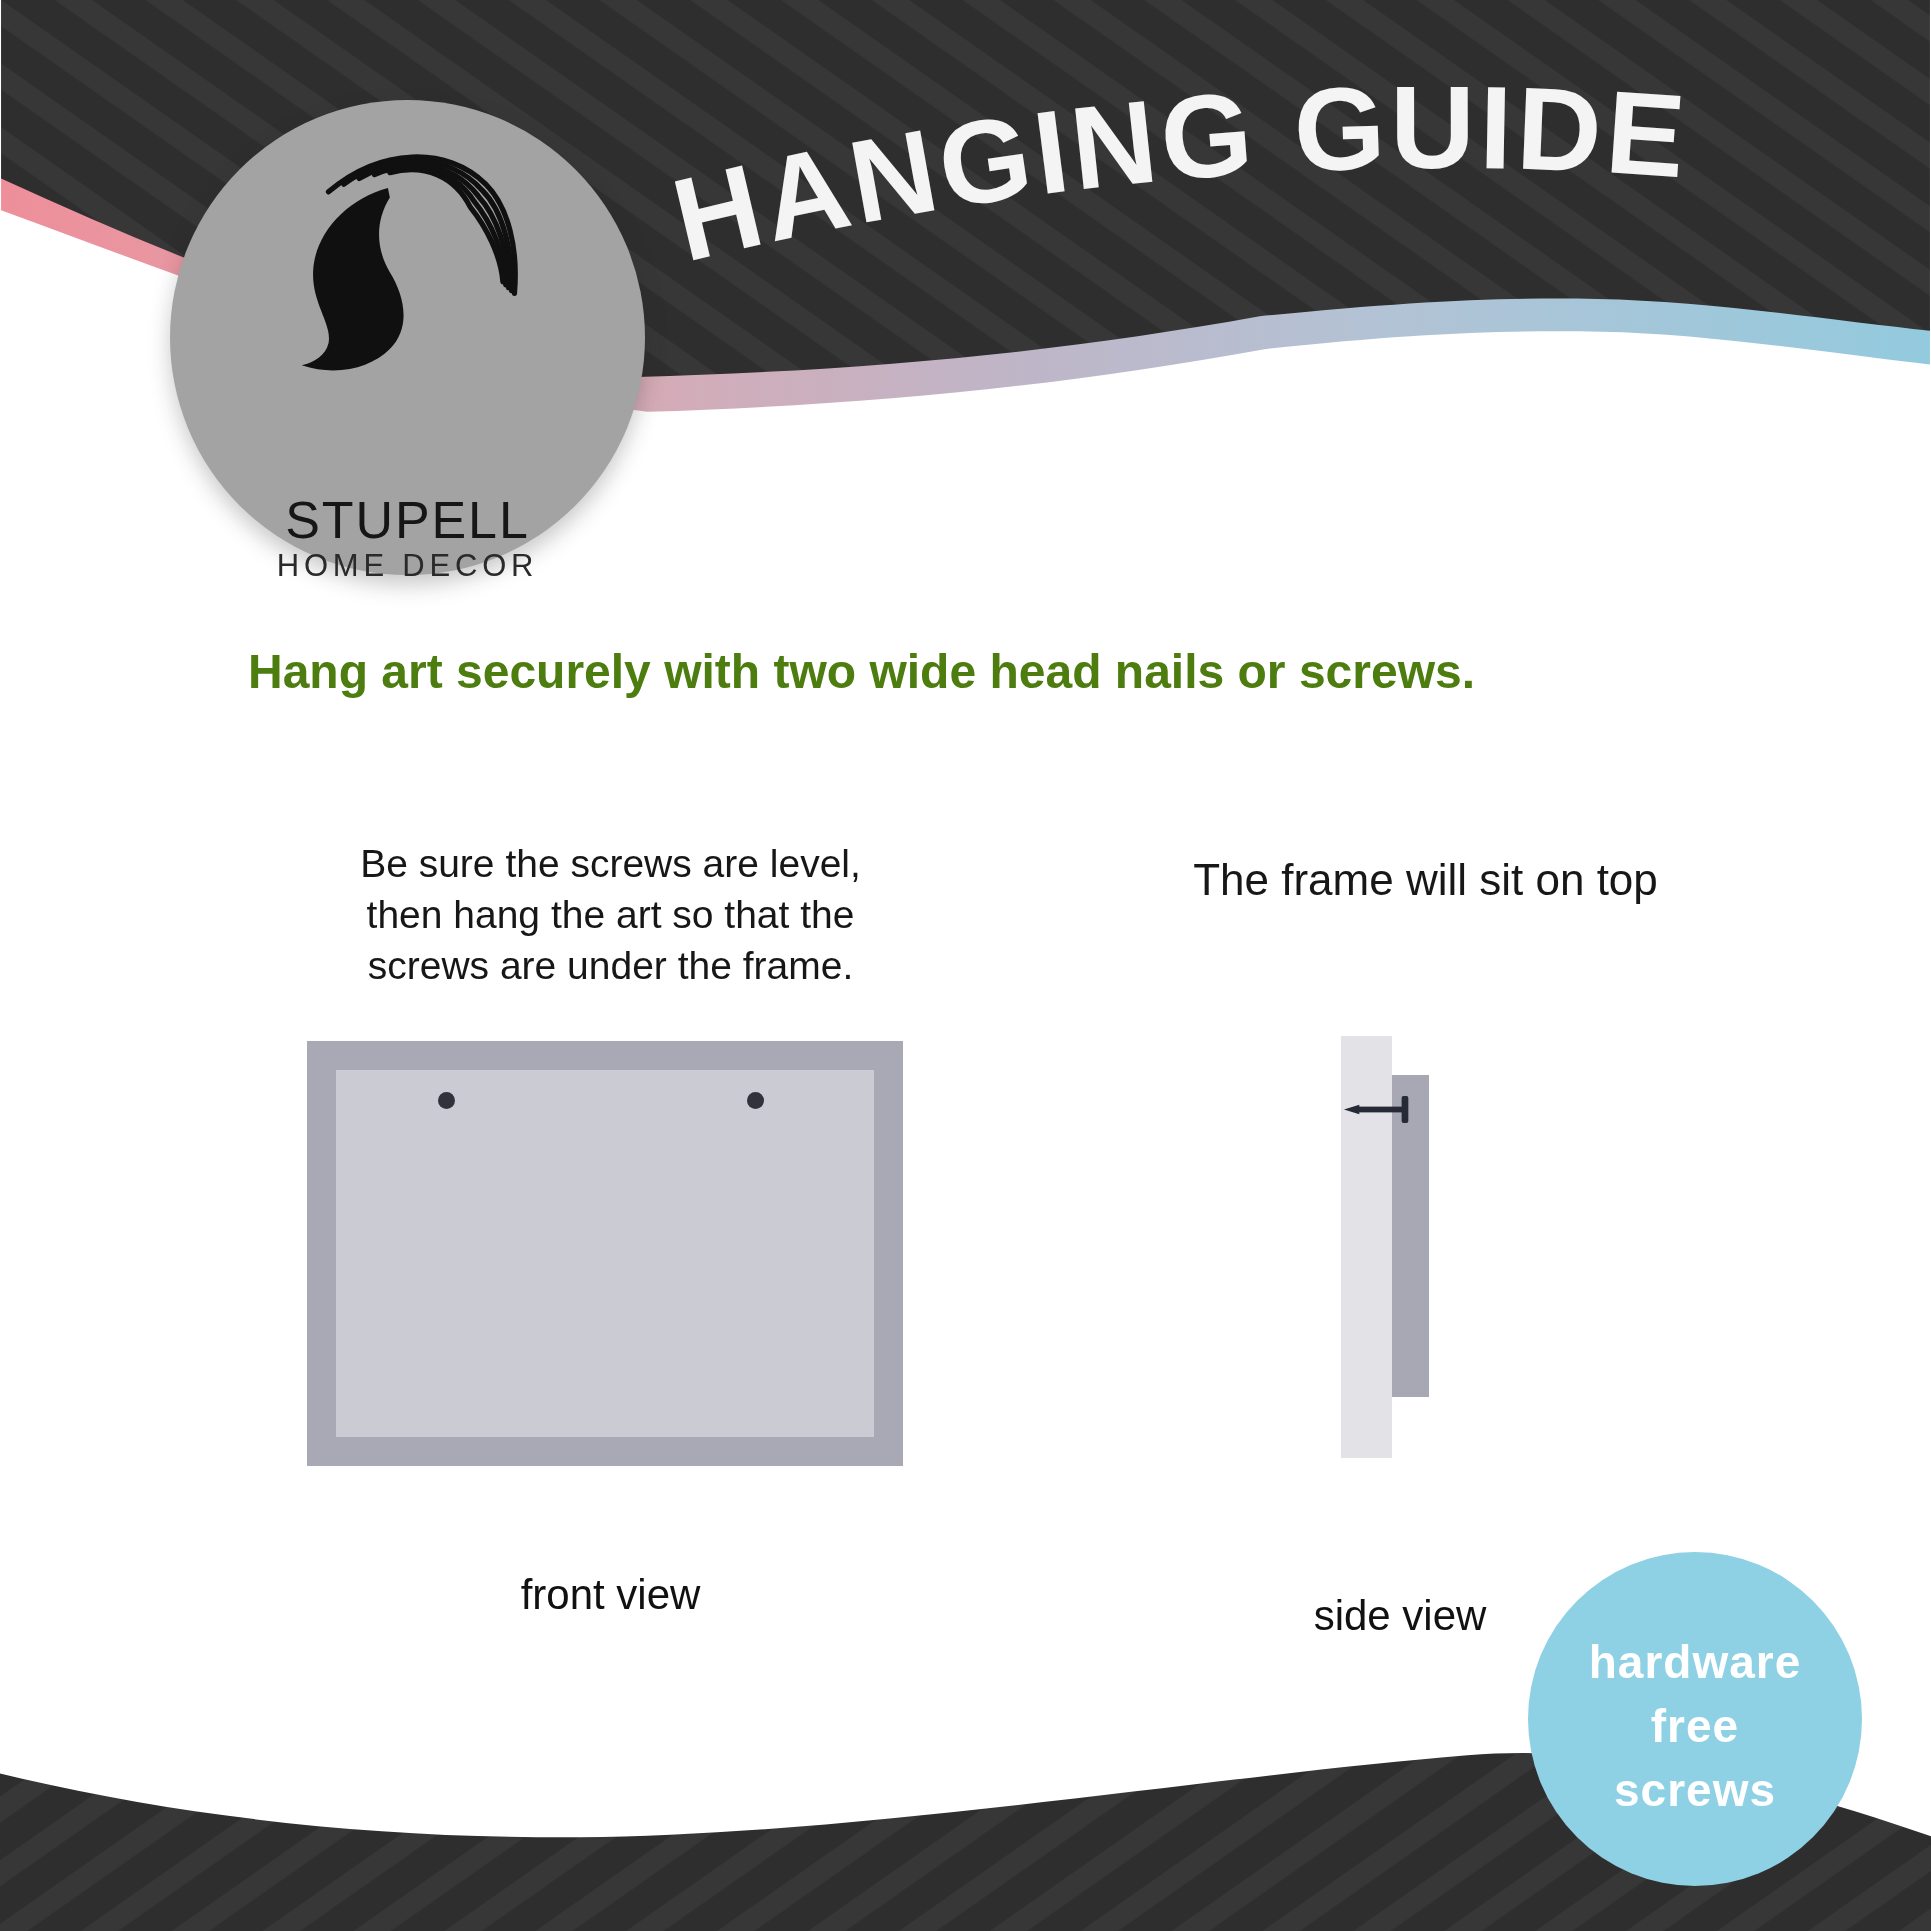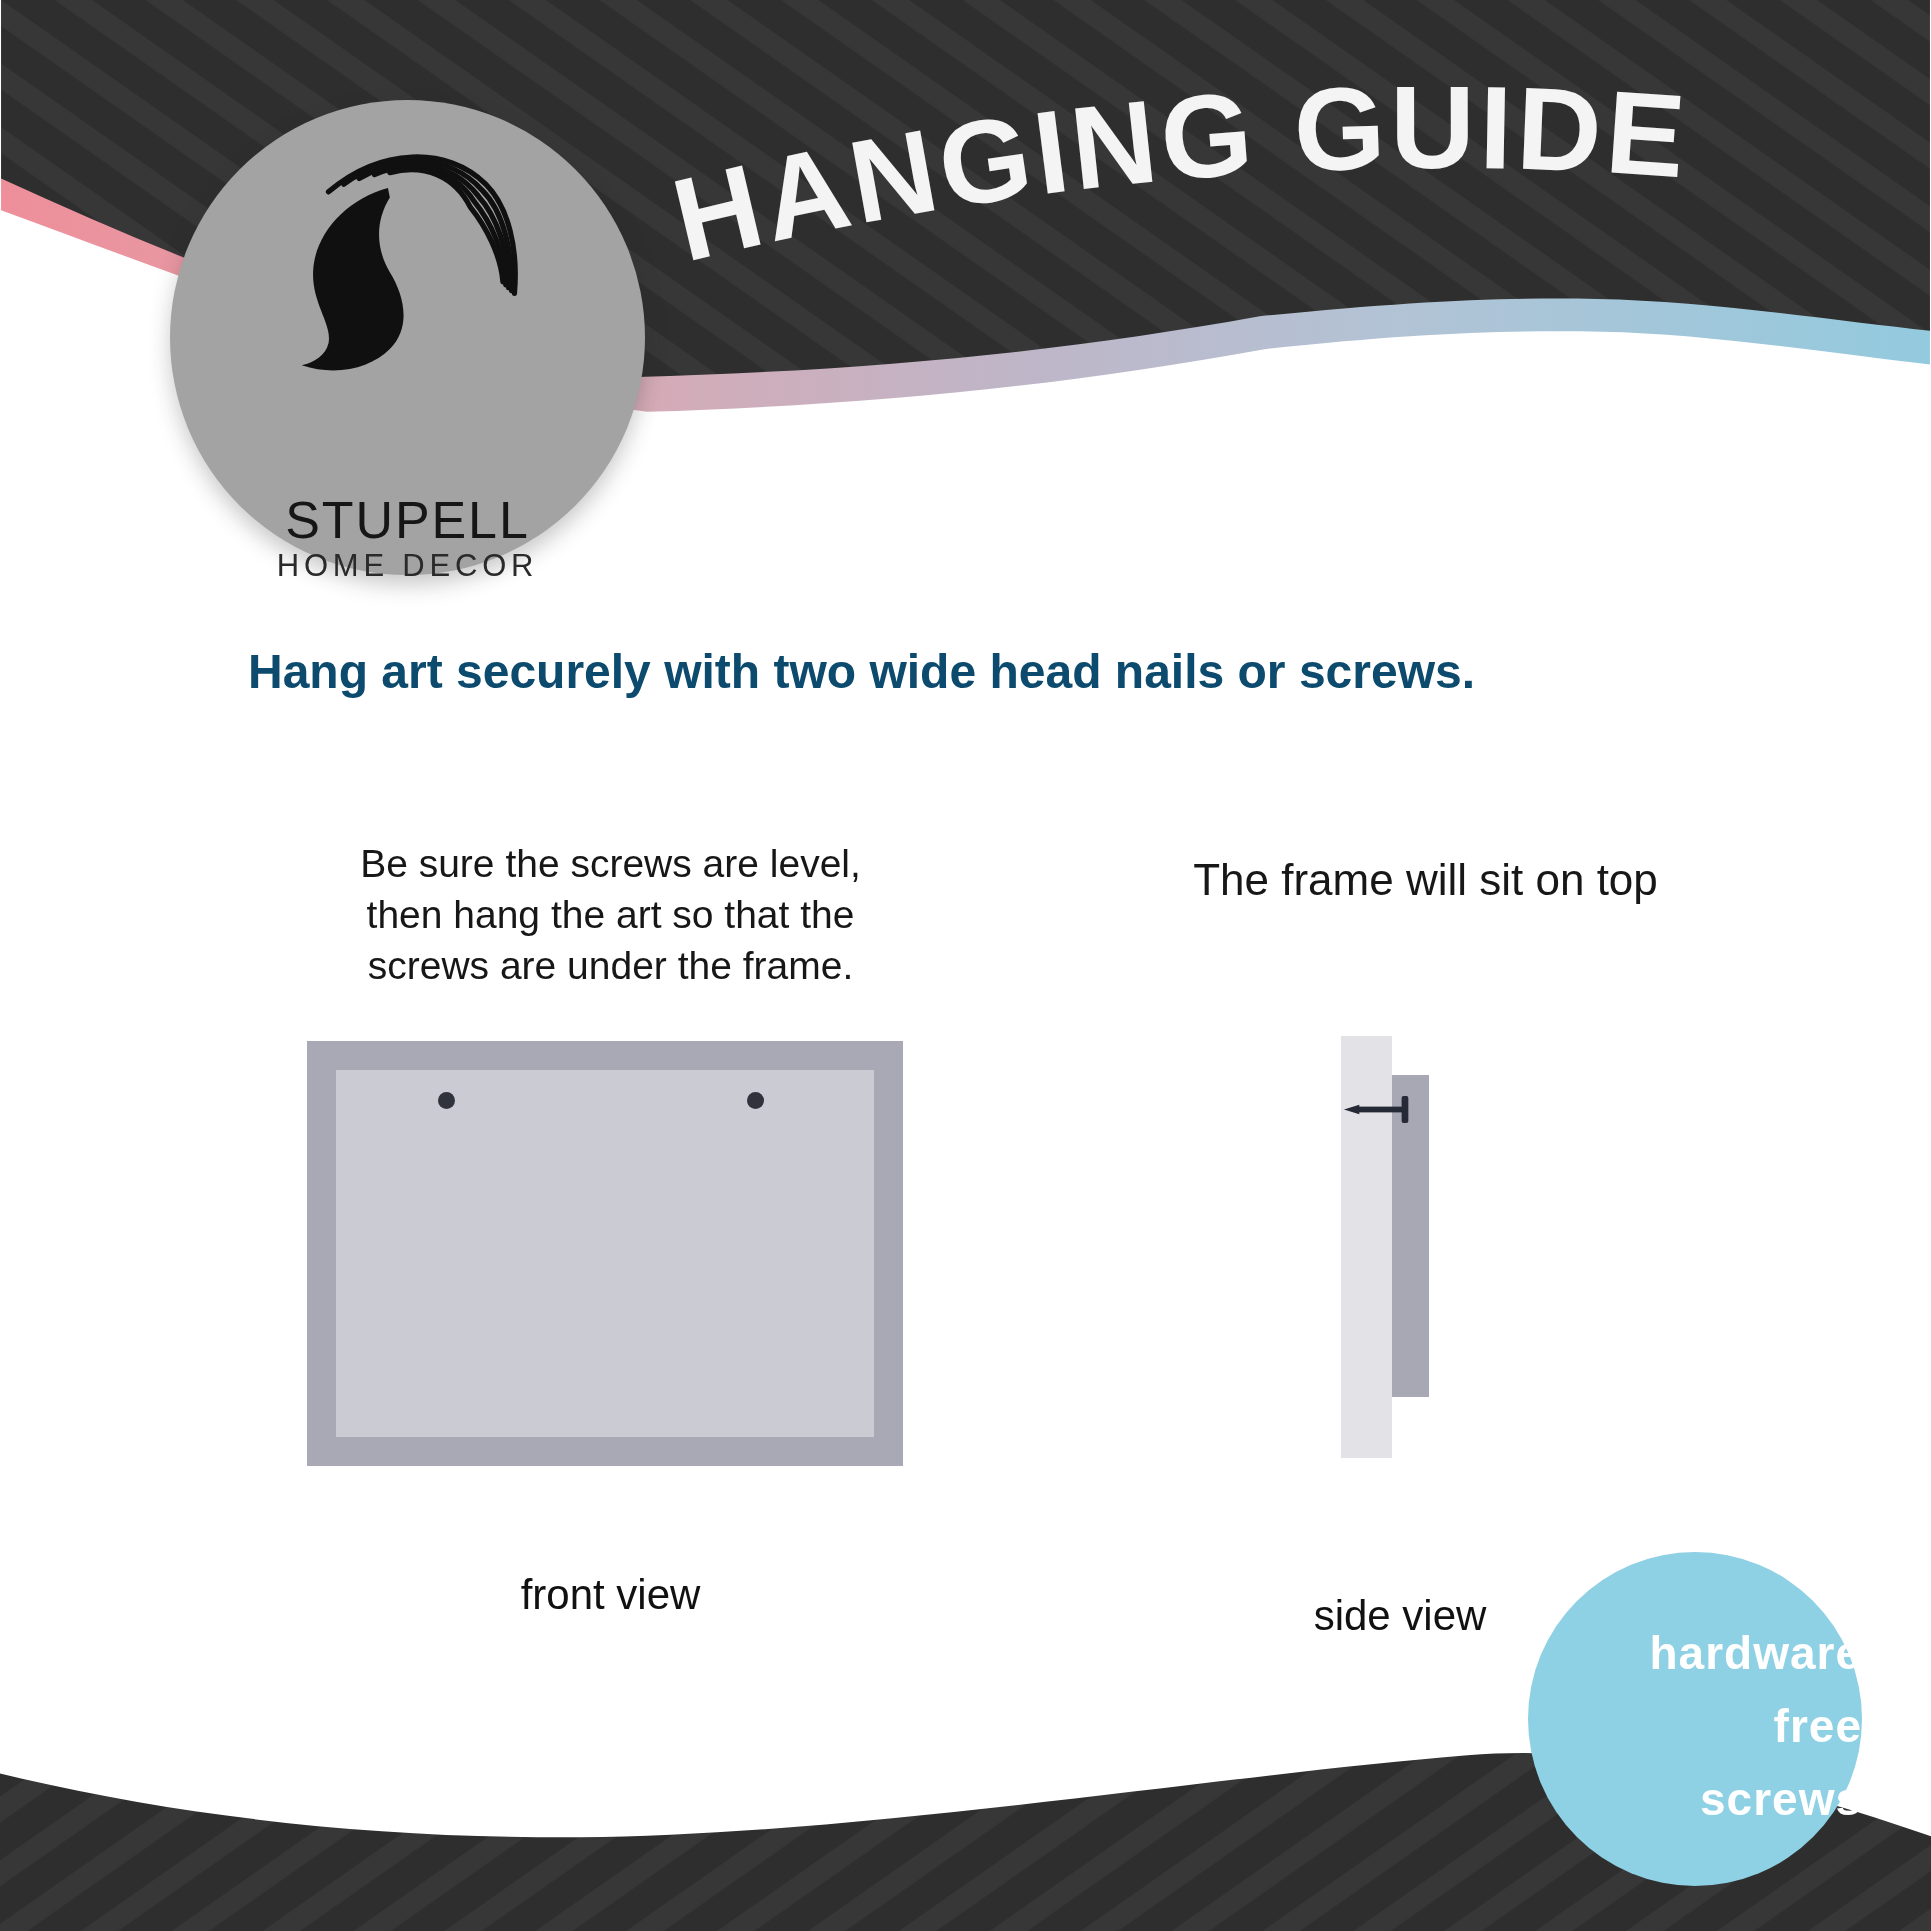--- a/index.html
+++ b/index.html
@@ -25,21 +25,21 @@
     position:absolute;left:0;top:448px;width:100%;text-align:center;
     font-size:31px;font-weight:400;letter-spacing:4.8px;color:#2a2a2a;
   }
 
   .product-title{
     position:absolute;left:0;top:442px;width:1931px;text-align:center;
     font-size:89px;line-height:106px;font-weight:400;letter-spacing:1.9px;color:#1c1c1c;
   }
   .instruction{
     position:absolute;left:0;top:641px;width:1723px;text-align:center;
-    font-size:48px;line-height:62px;font-weight:700;color:#0c4a6e;
+    font-size:48px;line-height:62px;font-weight:700;color:#4d7c0f;
   }
 
   .col-text{position:absolute;text-align:center;font-weight:400;color:#171717;}
   .col-text span{display:block;}
   #front-text{left:321px;top:838px;width:579px;font-size:39px;line-height:51px;}
   #side-text{left:1136px;top:854px;width:579px;font-size:44px;line-height:52px;}
 
   
   .front-frame{
     position:absolute;left:307px;top:1041px;width:596px;height:425px;background:#a9a9b5;z-index:2;
@@ -55,22 +55,22 @@
   .nail{position:absolute;left:1342px;top:1095px;z-index:3;}
 
   .caption{
     position:absolute;text-align:center;font-size:42px;line-height:42px;font-weight:500;color:#111;
   }
   #front-caption{left:321px;top:1574px;width:579px;}
   #side-caption{left:1207px;top:1595px;width:386px;}
 
   .badge{
     position:absolute;left:1528px;top:1552px;width:334px;height:334px;border-radius:50%;
-    background:#8ed0e4;z-index:6;display:flex;flex-direction:column;align-items:flex-end;
-    justify-content:center;padding-top:13.5px;box-sizing:border-box;gap:9px;
+    background:#8ed0e4;z-index:6;display:flex;flex-direction:column;align-items:center;
+    justify-content:center;padding-top:13.5px;box-sizing:border-box;
   }
   .badge span{
     display:block;color:#ffffff;font-size:46px;line-height:64px;font-weight:600;
     letter-spacing:1px;text-align:center;
   }
 </style>
 </head>
 <body>
 
 <div class="page">

